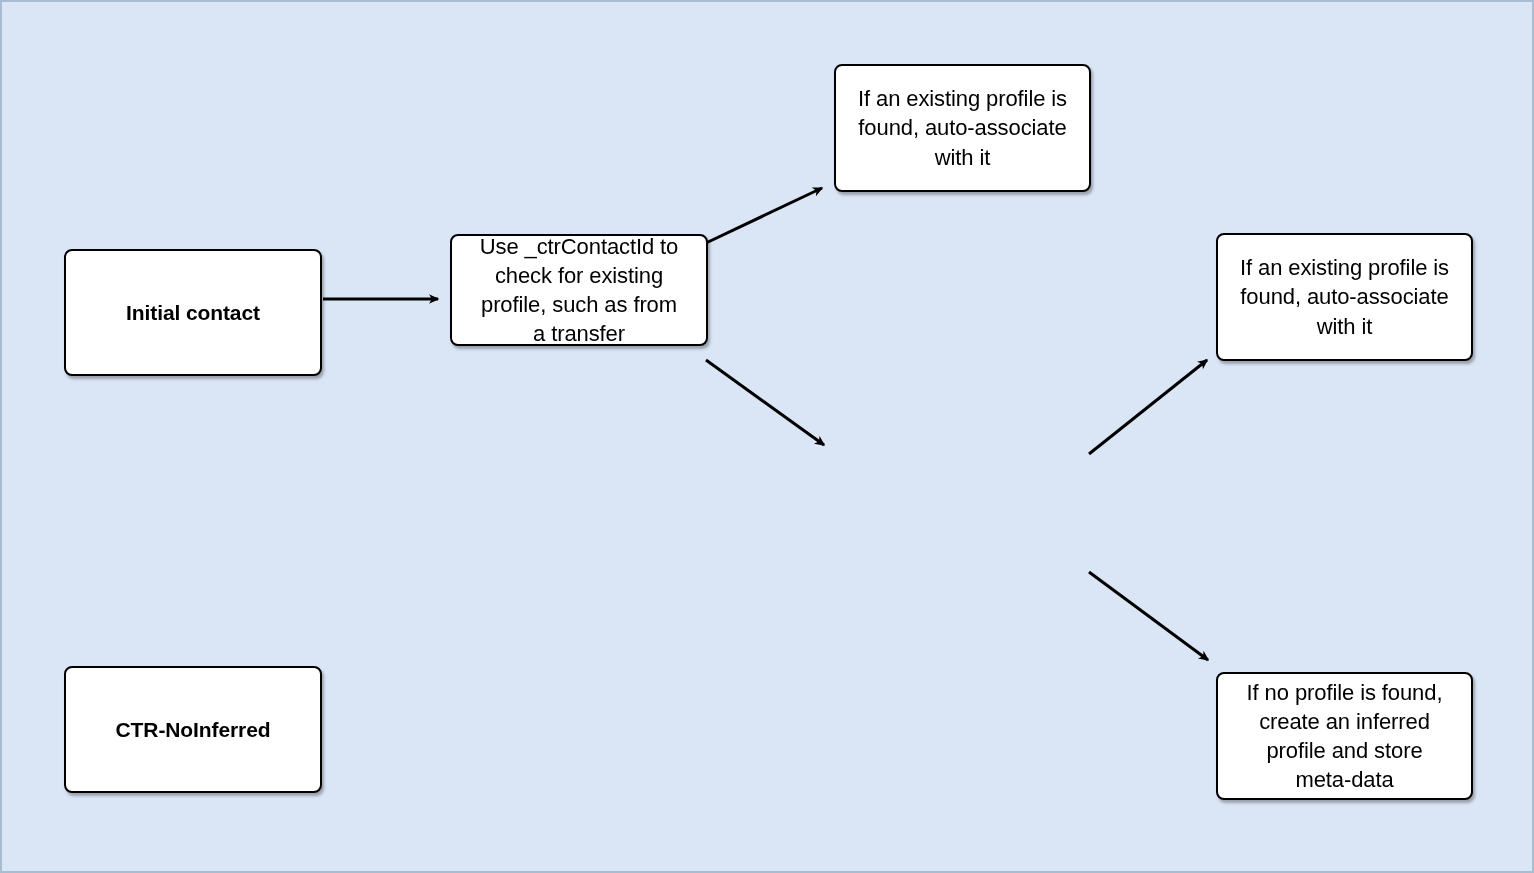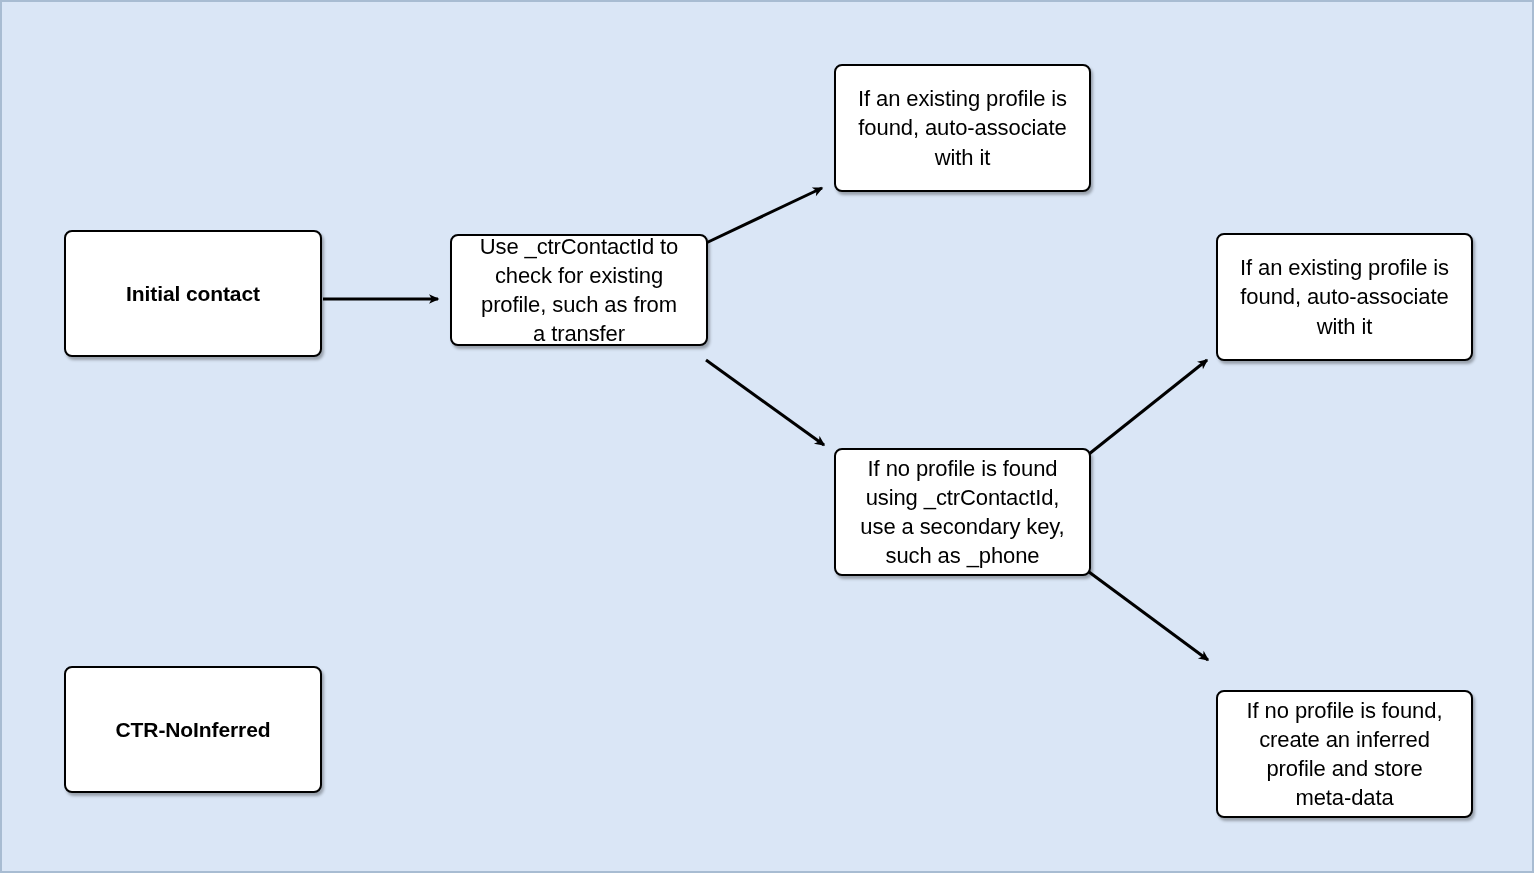--- a/index.html
+++ b/index.html
@@ -79,51 +79,45 @@
 
     <g>
       <line x1="1087" y1="452" x2="1205" y2="358" stroke="#000000" stroke-width="3" marker-end="url(#arrowhead)"></line>
     </g>
 
     <g>
       <line x1="1087" y1="570" x2="1206" y2="658" stroke="#000000" stroke-width="3" marker-end="url(#arrowhead)"></line>
     </g>
   </svg>
 
-  <div class="node bold" style="left:62px; top:228px; width:258px; height:127px;">
+  <div class="node bold" style="left:62px; top:247px; width:258px; height:127px;">
     <span class="label">Initial contact</span>
   </div>
 
   <div class="node" style="left:448px; top:232px; width:258px; height:112px;">
     <span class="label">Use _ctrContactId to
 check for existing
 profile, such as from
 a transfer</span>
   </div>
 
   <div class="node" style="left:832px; top:62px; width:257px; height:128px;">
     <span class="label">If an existing profile is
 found, auto-associate
 with it</span>
   </div>
 
-  <div class="node" style="left:832px; top:446px; width:257px; height:128px;">
-    <span class="label">If no profile is found
-using _ctrContactId,
-use a secondary key,
-such as _phone</span>
-  </div>
 
   <div class="node" style="left:1214px; top:231px; width:257px; height:128px;">
     <span class="label">If an existing profile is
 found, auto-associate
 with it</span>
   </div>
 
-  <div class="node" style="left:1214px; top:688px; width:257px; height:128px;">
+  <div class="node" style="left:1214px; top:670px; width:257px; height:128px;">
     <span class="label">If no profile is found,
 create an inferred
 profile and store
 meta-data</span>
   </div>
 
   <div class="node bold" style="left:62px; top:664px; width:258px; height:127px;">
     <span class="label">CTR-NoInferred</span>
   </div>
 

